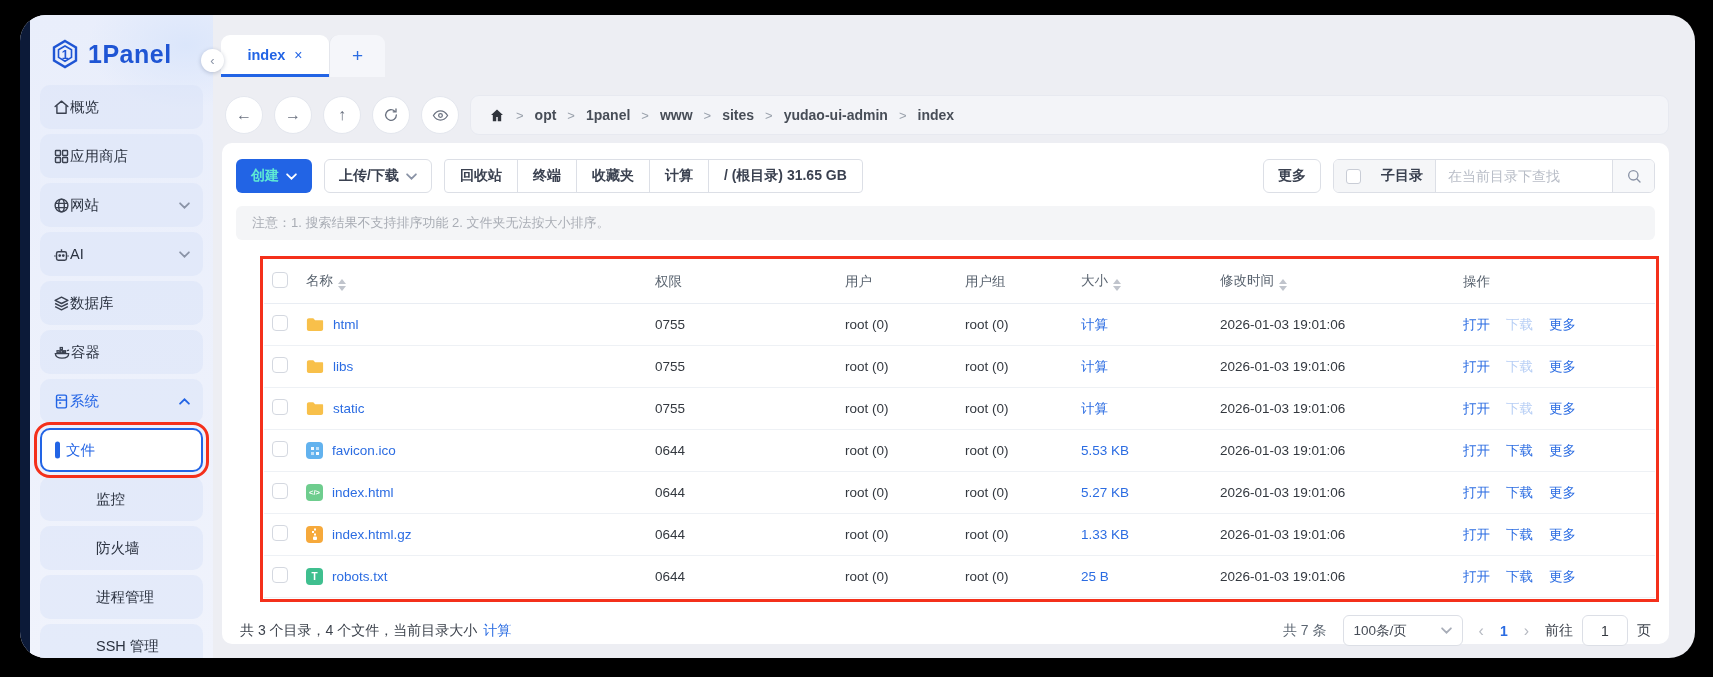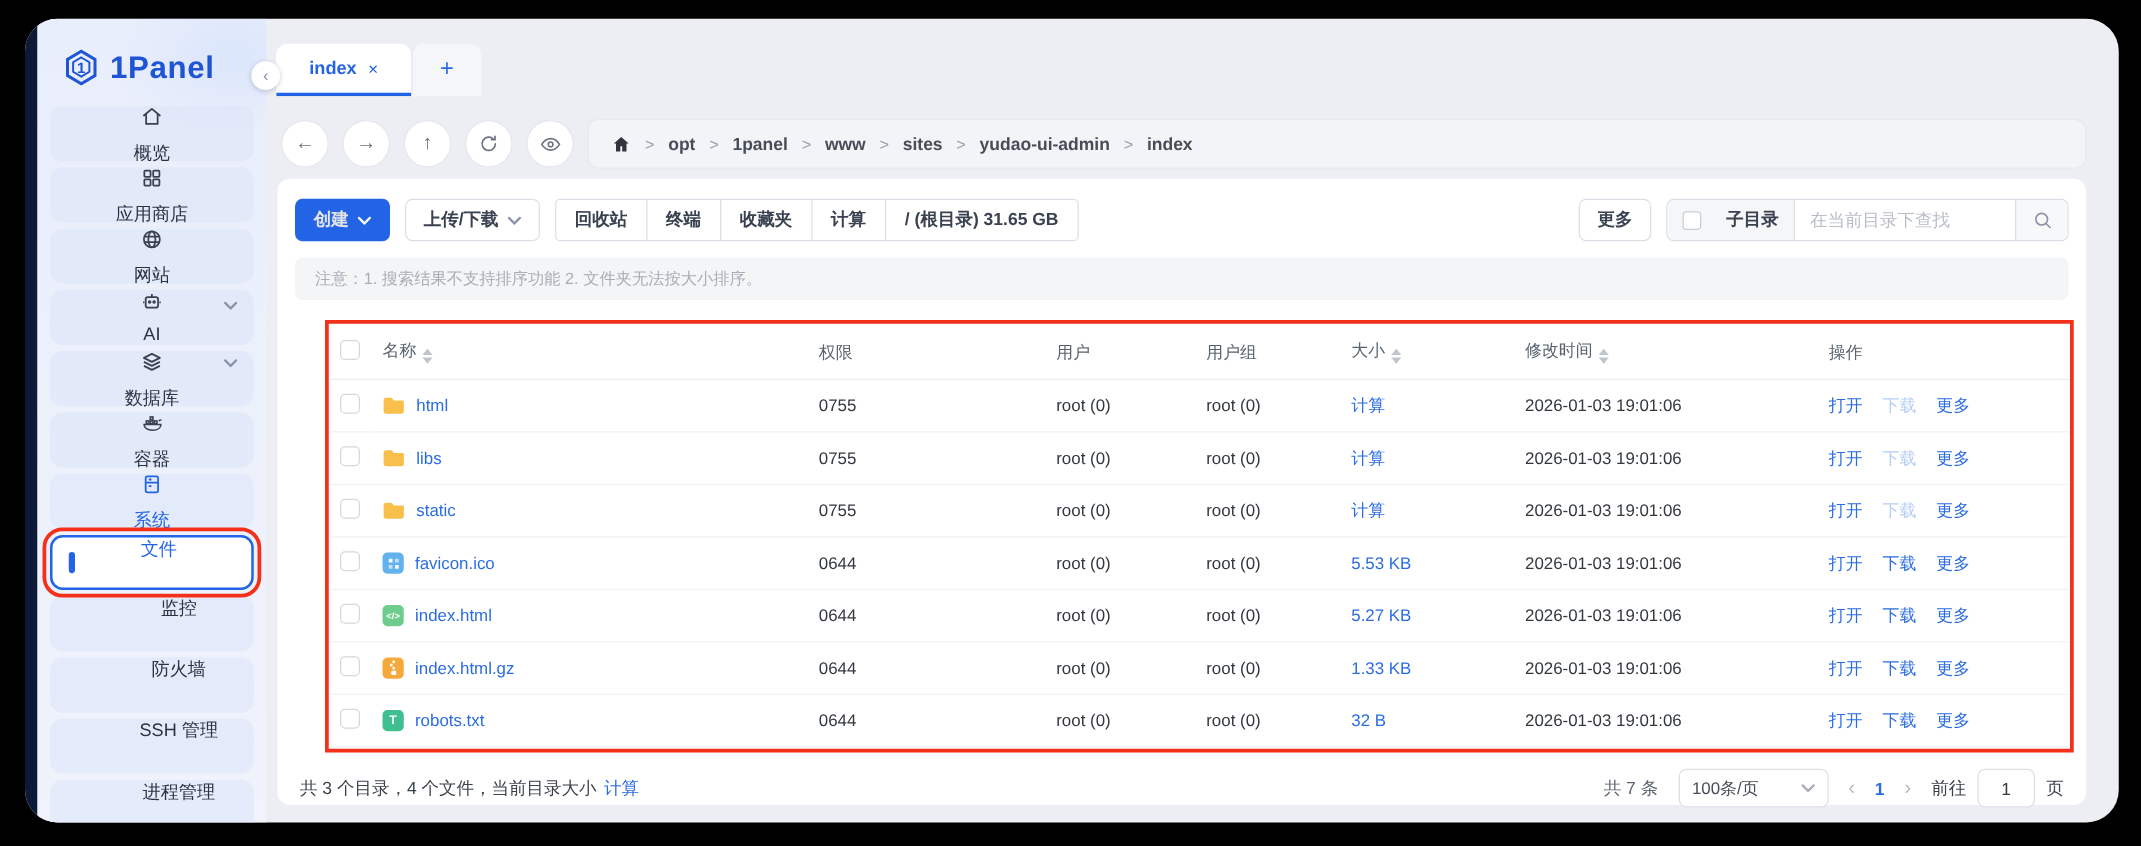--- a/index.html
+++ b/index.html
@@ -14,21 +14,21 @@
   
   .sidebar{position:absolute;left:10px;top:0;width:183px;height:100%;
     background:radial-gradient(140px 90px at 85% 30px,#dbe6fb 0%,rgba(219,230,251,0) 70%),linear-gradient(180deg,#e9eefb 0%,#f0f3fc 100%);}
   .logo{display:flex;align-items:center;gap:8px;padding:24px 0 14px 20px;}
   .logo-text{font-size:25px;font-weight:800;color:#1f55d4;letter-spacing:.5px;}
   .collapse{position:absolute;left:171px;top:34px;width:23px;height:23px;border-radius:50%;background:#fff;
     box-shadow:0 1px 4px rgba(30,50,90,.25);display:flex;align-items:center;justify-content:center;
     color:#8a93a6;font-size:13px;z-index:5;cursor:pointer;}
   .menu{padding-top:2px;}
   .s-item{height:44px;margin:0 10px 5px;border-radius:10px;background:rgba(219,227,248,.55);
-    display:flex;align-items:center;gap:11px;padding:0 13px;font-size:14.5px;color:#2b3240;cursor:pointer;flex-direction:column;}
+    display:flex;align-items:center;padding:0 13px;font-size:14.5px;color:#2b3240;cursor:pointer;}
   .s-item .micon{display:flex;color:#3a4150;}
   .s-item .chev{margin-left:auto;color:#8a93a6;display:flex;}
   .s-item.active-group{color:var(--accent);}
   .s-item.active-group .micon,.s-item.active-group .chev{color:var(--accent);}
   .s-sub{padding-left:56px;}
   .s-selected{background:#fff;border:2px solid var(--accent);color:var(--accent);position:relative;
     outline:3px solid var(--red);outline-offset:3px;padding-left:24px;font-weight:500;}
   .s-selected::before{content:"";position:absolute;left:13px;top:50%;transform:translateY(-50%);
     width:5px;height:17px;border-radius:3px;background:var(--accent);}
   
@@ -46,21 +46,21 @@
   .breadcrumb{flex:1;height:40px;background:#f3f4f8;border:1px solid #e7e9f0;border-radius:9px;
     display:flex;align-items:center;gap:11px;padding:0 18px;font-size:14px;}
   .bc-seg{color:#474d57;font-weight:600;cursor:pointer;}
   .bc-sep{color:#9aa1ac;font-size:13px;}
   .bc-home{display:flex;color:#30343c;cursor:pointer;}
   
   .card{position:absolute;left:9px;right:26px;top:128px;bottom:14px;background:#fff;border-radius:10px;
     padding:16px 14px 10px;}
   .toolbar{display:flex;align-items:center;gap:12px;}
   .btn{height:34px;display:inline-flex;align-items:center;gap:7px;border-radius:6px;font-size:14px;cursor:pointer;}
-  .btn-primary{background:var(--accent);color:#e5e5e5;font-weight:600;padding:0 15px;}
+  .btn-primary{background:var(--accent);color:#5eead4;font-weight:600;padding:0 15px;}
   .btn-plain{background:#fff;border:1px solid var(--bd);color:#3a4150;font-weight:600;padding:0 14px;}
   .btn-group{display:flex;height:34px;border:1px solid var(--bd);border-radius:4px;overflow:hidden;}
   .btn-group .bg-item{display:flex;align-items:center;padding:0 15px;font-size:14px;color:#3a4150;
     font-weight:600;border-left:1px solid var(--bd);cursor:pointer;white-space:nowrap;}
   .btn-group .bg-item:first-child{border-left:none;}
   .toolbar-right{margin-left:auto;display:flex;align-items:center;gap:12px;}
   .search-group{display:flex;height:34px;border:1px solid var(--bd);border-radius:6px;overflow:hidden;}
   .sg-check{display:flex;align-items:center;gap:20px;background:#f5f6f8;padding:0 12px;font-size:14px;
     color:#3a4150;font-weight:700;border-right:1px solid var(--bd);}
   .cb{width:15px;height:15px;border:1px solid #c9cdd6;border-radius:3px;background:#fff;display:inline-block;cursor:pointer;}
@@ -214,24 +214,24 @@
       <div class="s-item s-selected">
         <span>文件</span>
       </div>
       <div class="s-item s-sub">
         <span>监控</span>
       </div>
       <div class="s-item s-sub">
         <span>防火墙</span>
       </div>
       <div class="s-item s-sub">
+        <span>进程管理</span>
+      </div>
+      <div class="s-item s-sub">
         <span>SSH 管理</span>
-      </div>
-      <div class="s-item s-sub">
-        <span>进程管理</span>
       </div>
     </div>
   </div>
 
   <div class="main">
     <div class="tabbar">
       <div class="tab">
         <span>index</span>
         <span class="tab-close">×</span>
       </div>
@@ -462,21 +462,21 @@
               <td><span class="cb-sm"></span></td>
               <td>
                   <span class="name-cell">
                     <span class="sq sq-text">T</span>
                     <a class="link">robots.txt</a>
                   </span>
                 </td>
               <td>0644</td>
               <td>root (0)</td>
               <td>root (0)</td>
-              <td><a class="link">32 B</a></td>
+              <td><a class="link">25 B</a></td>
               <td>2026-01-03 19:01:06</td>
               <td class="actions"><a>打开</a><a>下载</a><a>更多</a></td>
             </tr>
           </tbody>
         </table>
       </div>
 
       <div class="cfooter">
         <span>共 3 个目录，4 个文件，当前目录大小</span>
         <a class="link calc">计算</a>

